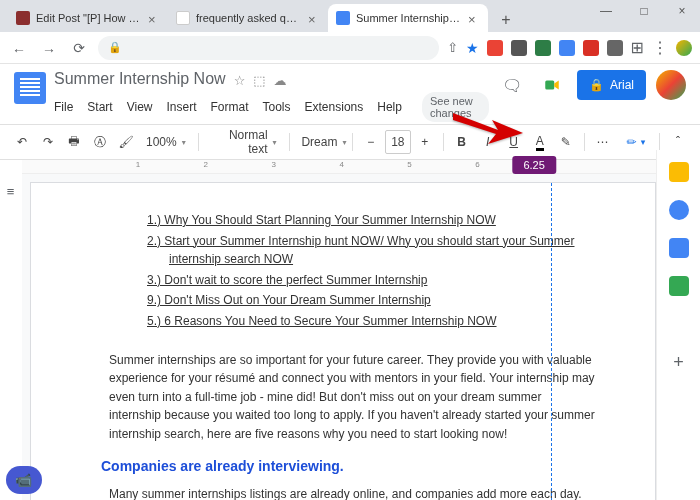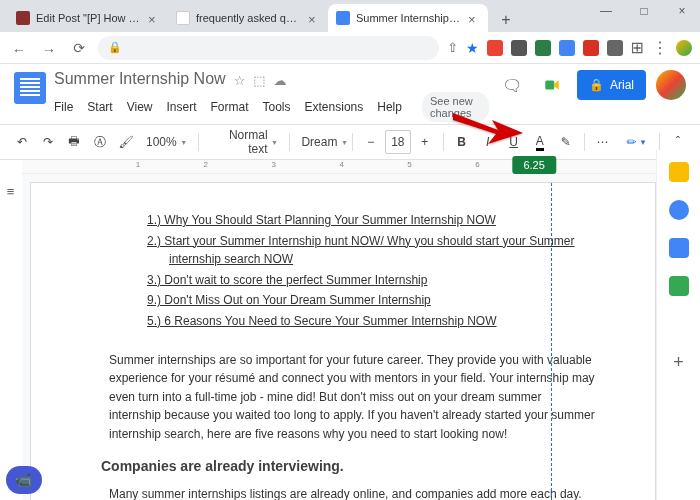--- a/index.html
+++ b/index.html
@@ -44,37 +44,37 @@
 .tsel { display:flex; align-items:center; gap:2px; padding:0 6px; cursor:pointer;text-align:right; }
 .tsel::after { content:"▾"; font-size:8px; color:#888; margin-left:3px; }
 .toolbar .spacer { flex:1; }
 .editbtn { display:flex; align-items:center; gap:4px; color:#1a73e8; padding:0 8px; cursor:pointer; }
 
 
 .rulerwrap { position:relative; height:14px; background:#fafafa; border-bottom:1px solid #eee; margin:0 44px 0 22px; }
 .ruler { position:absolute; left:48px; right:20px; top:0; height:14px; font-size:8px; color:#888; }
 .rnum { position:absolute; top:0; transform:translateX(-50%); }
 .rightmargin { position:absolute; top:0; bottom:0; background:#1a73e8; width:1px; }
-.tooltip { position:absolute; top:-4px; background:#15803d; color:#fff; font-size:11px; padding:3px 11px; border-radius:3px; transform:translate(-50%,0); white-space:nowrap; font-weight:500; }
+.tooltip { position:absolute; top:-4px; background:#701a75; color:#fff; font-size:11px; padding:3px 11px; border-radius:3px; transform:translate(-50%,0); white-space:nowrap; font-weight:500; }
 
 
 .arrow { position:absolute; top:98px; left:448px; z-index:50; }
 .arrow svg { filter:drop-shadow(0 1px 1px rgba(0,0,0,.3)); }
 
 
 .docarea { display:flex; height:calc(500px - 32px - 32px - 50px - 36px - 14px); }
 .outline { width:22px; background:#fff; border-right:1px solid transparent; padding-top:10px; display:flex; flex-direction:column; align-items:center; gap:14px; color:#5f6368; }
 .outline span { cursor:pointer; font-size:13px; }
 .page { flex:1; background:#f8f9fa; padding:8px 44px 0 8px; overflow:hidden; position:relative; }
 .paper { background:#fff; border:1px solid #dadce0; height:420px; padding:16px 60px 0 70px; font-size:12px; color:#333; line-height:1.55; position:relative; }
 .indentguide { position:absolute; top:0; bottom:0; border-right:1px dashed #1a73e8; }
 .list { margin:12px 0 20px 46px;text-decoration:underline; }
 .list div { margin-bottom:2px; text-indent:-22px; padding-left:22px; }
 .para { margin-bottom:12px;margin-left:8px; }
-.h2 { font-weight:bold; font-size:14px; margin:10px 0 8px 0; color:#404040; }
+.h2 { font-weight:bold; font-size:14px; margin:10px 0 8px 0; color:#1d4ed8; }
 .sidepanel { width:44px; background:#fff; border-left:1px solid #eee; display:flex; flex-direction:column; align-items:center; padding-top:12px; gap:18px; position:absolute; right:0; top:150px; bottom:0; }
 .sidepanel .sp { width:20px; height:20px; border-radius:4px; cursor:pointer; }
 .meetfab { position:absolute; left:6px; bottom:6px; width:36px; height:28px; background:#4658d1; border-radius:14px; display:flex; align-items:center; justify-content:center; color:#fff; font-size:14px; cursor:pointer; }
 </style>
 </head>
 <body>
 
 <div class="tabbar">
   <div class="tab">
     <div class="favicon" style="background:#8b2e2e"></div>

